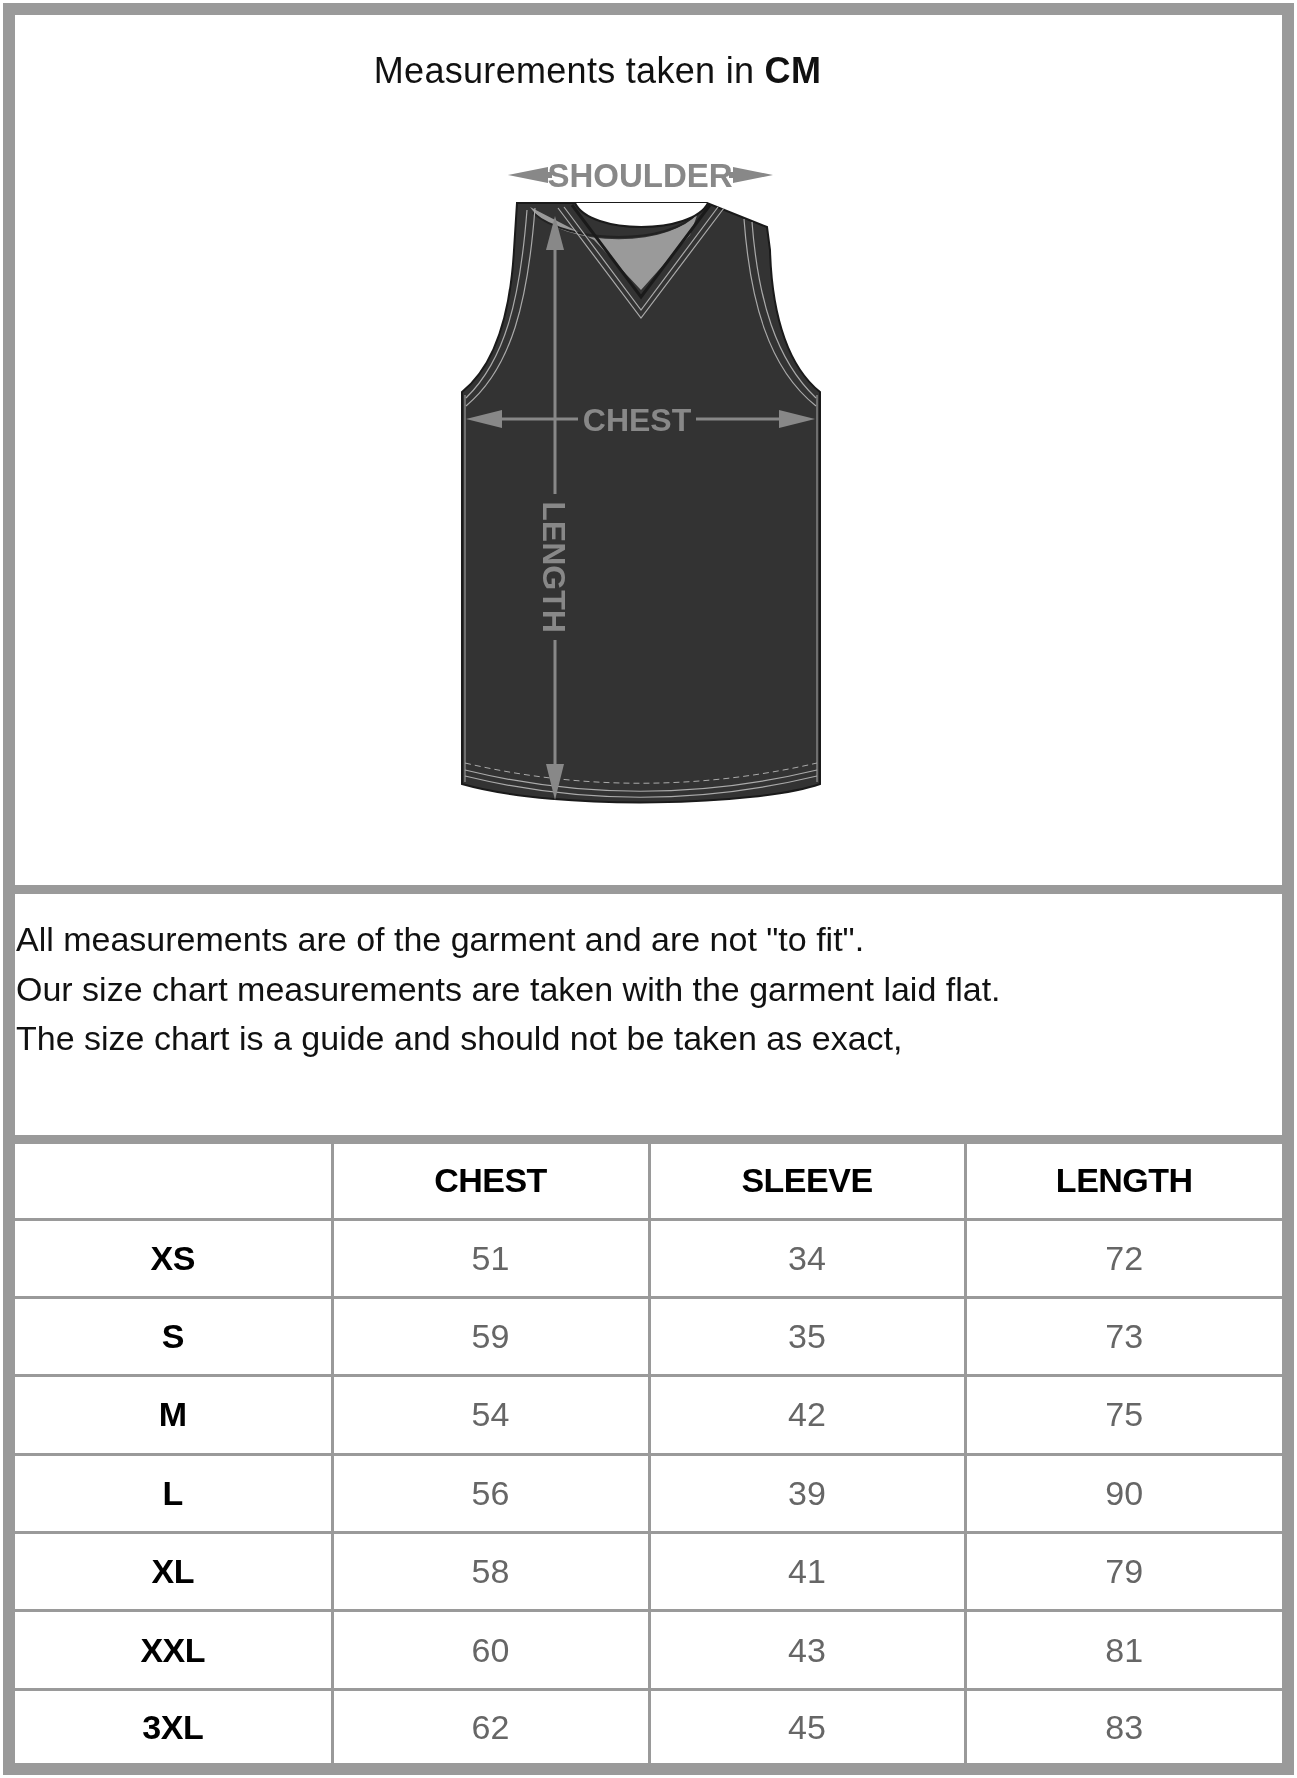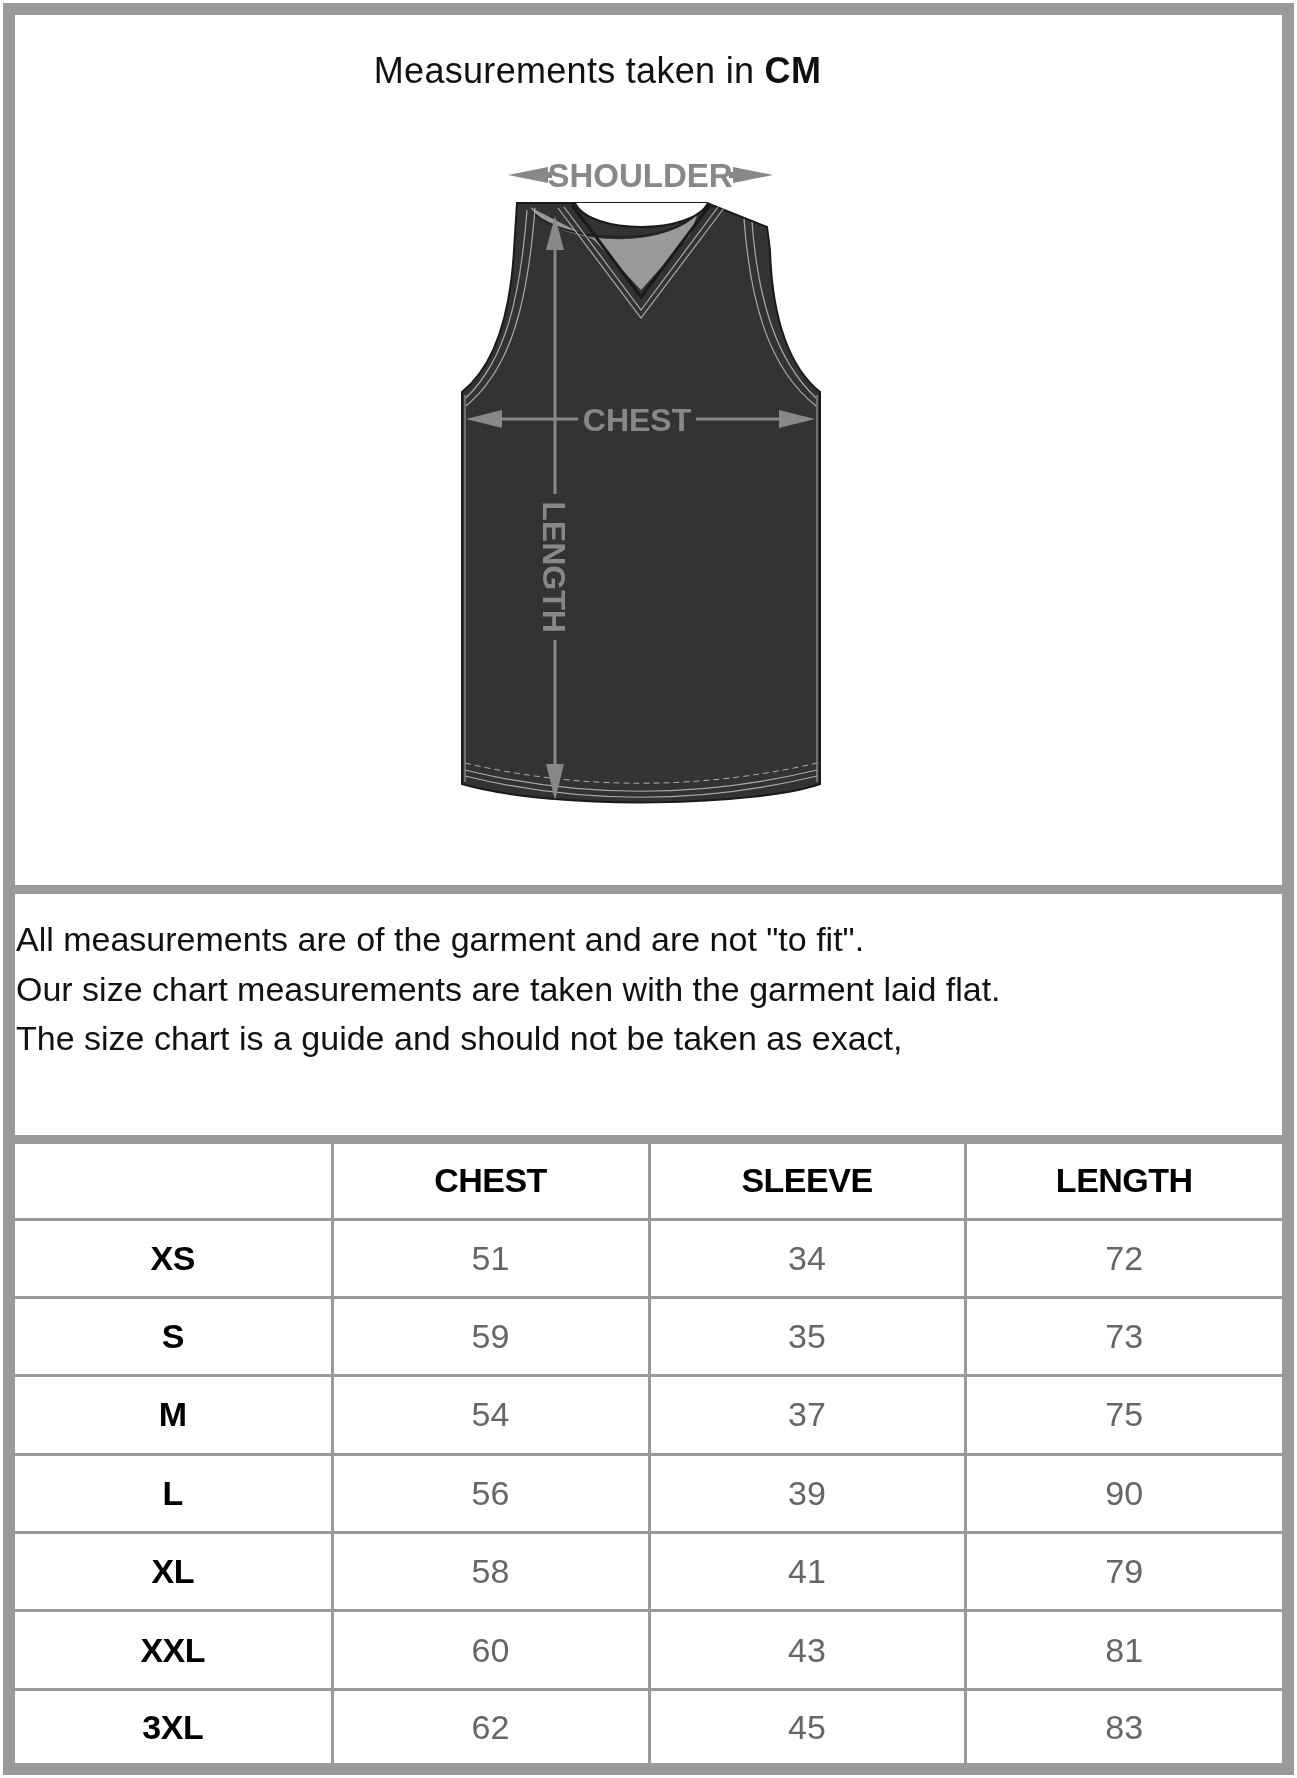--- a/index.html
+++ b/index.html
@@ -125,21 +125,21 @@
   </tr>
   <tr>
     <td class="size-label">S</td>
     <td class="val">59</td>
     <td class="val">35</td>
     <td class="val">73</td>
   </tr>
   <tr>
     <td class="size-label">M</td>
     <td class="val">54</td>
-    <td class="val">37</td>
+    <td class="val">42</td>
     <td class="val">75</td>
   </tr>
   <tr>
     <td class="size-label">L</td>
     <td class="val">56</td>
     <td class="val">39</td>
     <td class="val">90</td>
   </tr>
   <tr>
     <td class="size-label">XL</td>

